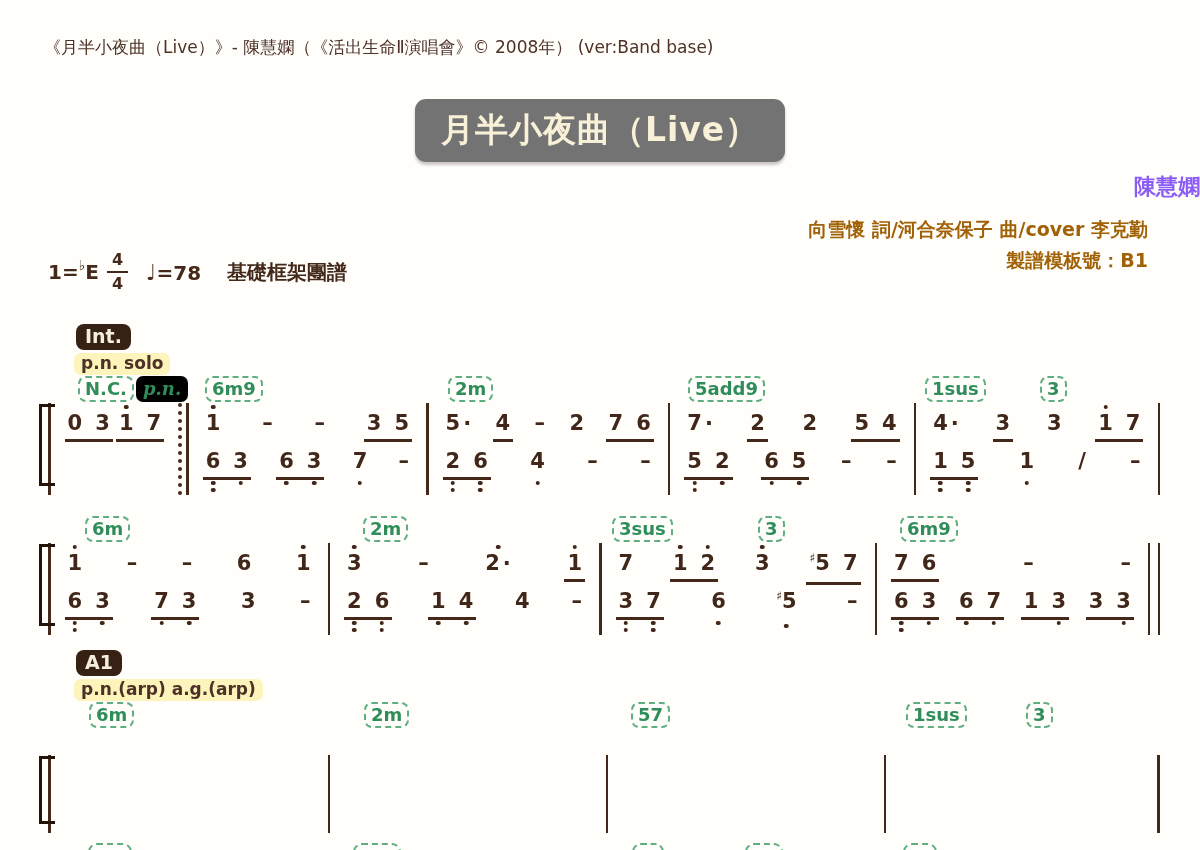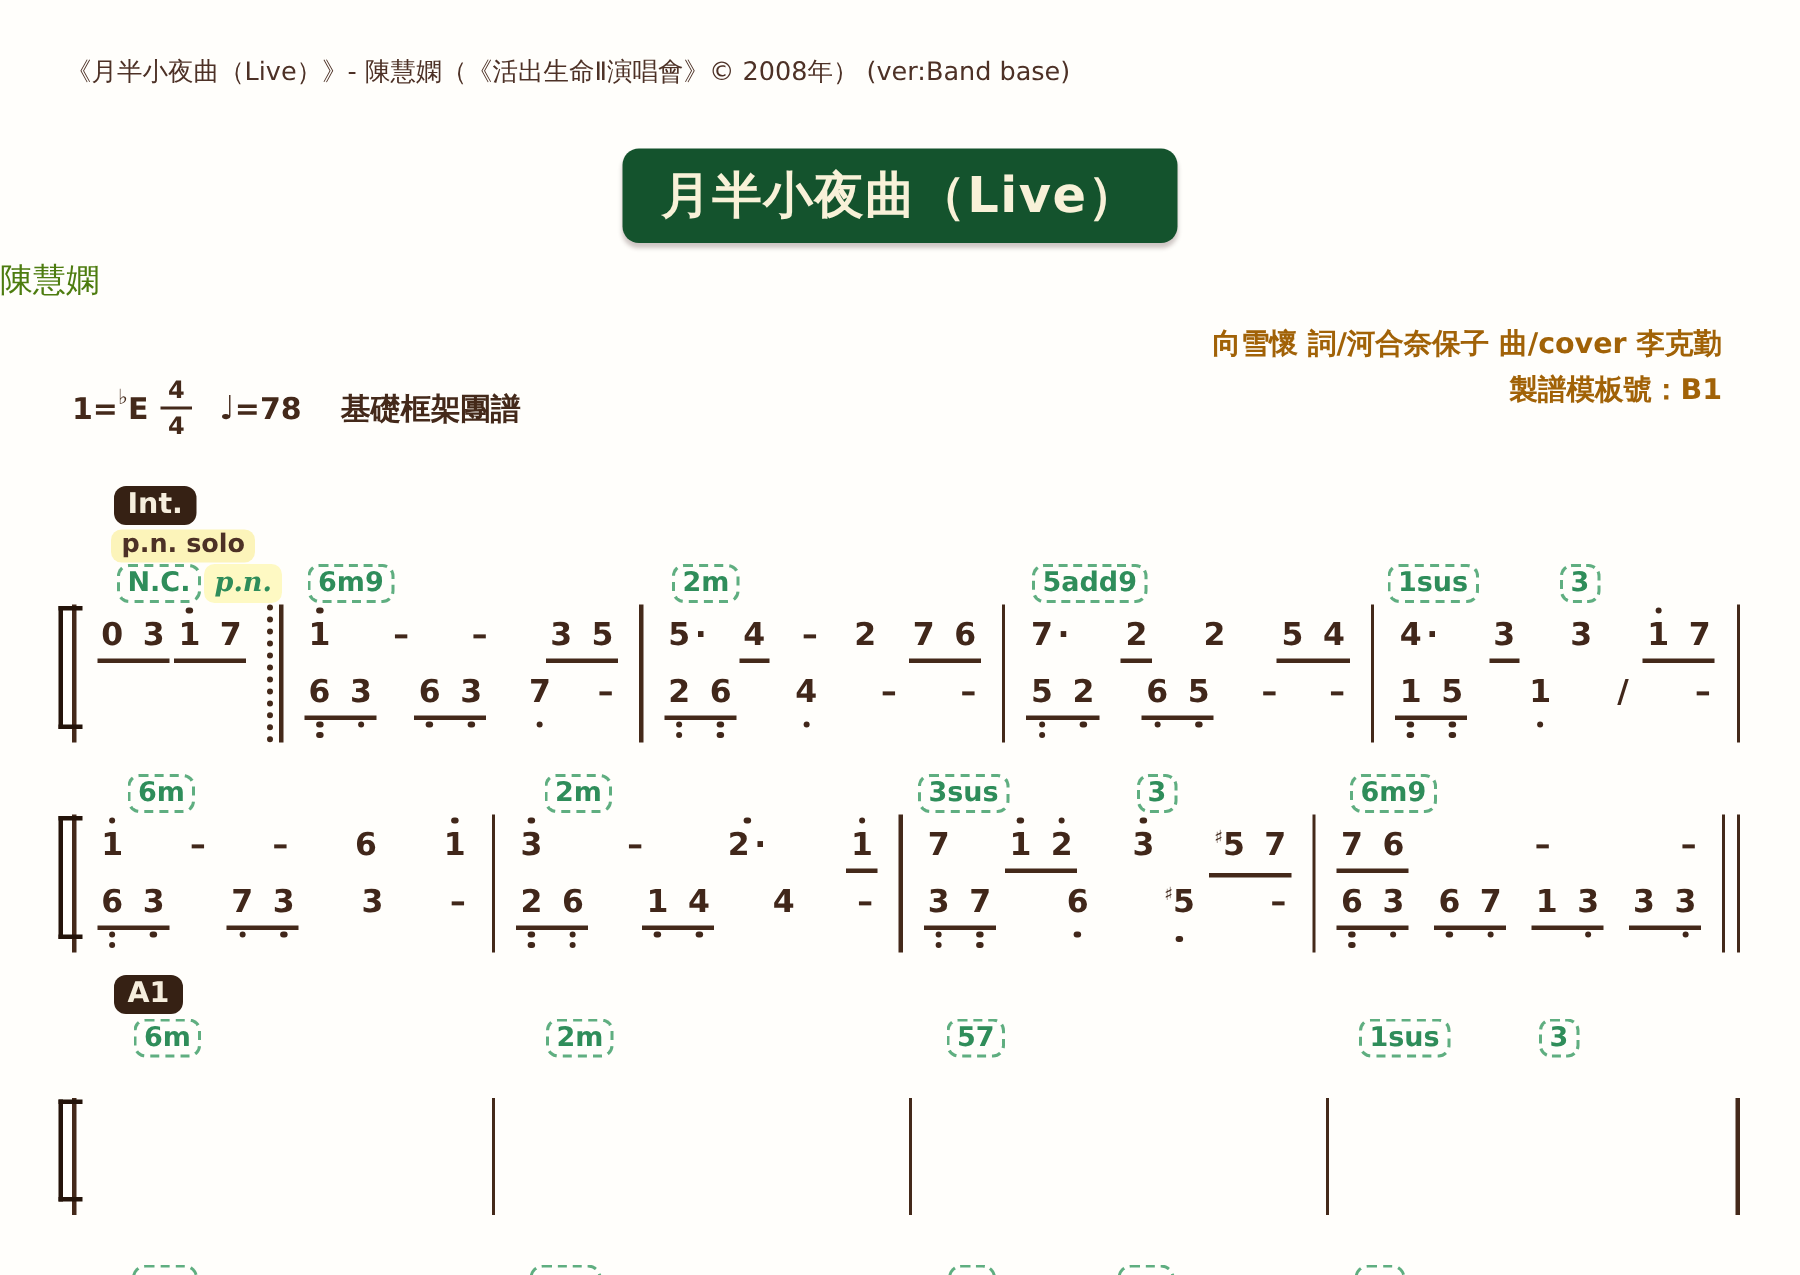--- a/index.html
+++ b/index.html
@@ -4,24 +4,24 @@
 <style>
   html,body{margin:0;padding:0;}
   #page{position:relative;width:1200px;height:850px;background:#fffefb;overflow:hidden;
         font-family:"DejaVu Sans",sans-serif;color:#44291a;}
   
   .hdr{position:absolute;top:36px;font-size:17px;color:#4d3126;white-space:nowrap;}
   .hdr.left{left:44px;}
   .hdr.right{right:52px;}
   
   .title-wrap{position:absolute;top:99px;left:0;width:100%;text-align:center;}
-  .title-badge{display:inline-block;background:#14532d;color:#f8f1d8;font-size:33px;font-weight:bold;
+  .title-badge{display:inline-block;background:#737373;color:#f8f1d8;font-size:33px;font-weight:bold;
         padding:9px 26px;border-radius:11px;letter-spacing:1px;box-shadow:0 3px 3px rgba(60,30,30,.25);}
-  .artist{position:absolute;top:172px;left:0;width:100%;text-align:left;font-size:22px;
-        font-weight:normal;color:#4d7c0f;}
+  .artist{position:absolute;top:172px;left:0;width:100%;text-align:right;font-size:22px;
+        font-weight:bold;color:#8b5cf6;}
   
   .credits{position:absolute;top:214px;right:52px;text-align:right;font-size:19px;font-weight:bold;
         color:#a16207;line-height:31px;}
   
   .keyline{position:absolute;top:251px;left:48px;display:flex;align-items:center;
         font-size:20px;font-weight:bold;color:#44291a;}
   .keyline .flat{font-size:14px;position:relative;top:-7px;}
   .timesig{display:inline-flex;flex-direction:column;align-items:center;font-size:16px;
         line-height:1;margin:0 18px 0 8px;}
   .timesig .tt{padding:1px 5px 3px;border-bottom:2.5px solid #44291a;}
@@ -30,21 +30,21 @@
   .tempo .qnote{font-size:22px;}
   
   .system{position:absolute;left:48px;width:1112px;}
   .sec-label{display:inline-block;background:#362114;color:#f6eedd;font-size:19px;font-weight:bold;
         padding:1px 9px 3px;border-radius:8px;margin-left:28px;margin-bottom:3px;line-height:22px;}
   .sec-ann{display:inline-block;background:#fcf4ba;color:#4d3126;font-size:17px;font-weight:bold;
         padding:0 7px 1px;border-radius:7px;margin-left:26px;margin-bottom:1px;line-height:21px;}
   .chord-row{position:relative;height:27px;}
   .chip{position:absolute;top:0;font-weight:bold;font-size:18px;color:#2f8d5a;line-height:19px;
         border:2px dashed #5fae80;border-radius:8px;padding:1px 5px 2px;background:#fffefb;white-space:nowrap;}
-  .chip.inline{border-color:transparent;background:#fef9c3;font-family:"DejaVu Serif",serif;
+  .chip.inline{border-color:transparent;background:#000000;font-family:"DejaVu Serif",serif;
         font-style:italic;border-radius:7px;text-align:right;}
   .staff{position:relative;display:flex;align-items:stretch;}
   .bracket{position:absolute;left:-9px;top:1px;width:13px;border:3px solid #241309;border-right:none;}
   .bar{width:2.5px;background:#44291a;}
   .dbar{width:0;border-left:4px dotted #44291a;margin-right:4px;}
   .dblbar{width:8px;border-left:2.5px solid #44291a;border-right:2.5px solid #44291a;}
   .measure{display:flex;flex-direction:column;}
   .vrow{display:flex;justify-content:space-between;align-items:flex-start;padding:0 14px;height:34px;}
   .vrow.top{margin-top:8px;}
   .vrow.bottom{margin-top:4px;}
@@ -498,21 +498,21 @@
                 <div class="note"><span>3</span></div>
                 <div class="note"><span>3</span><div class="dots below">
                     <div class="dot"></div>
                   </div></div>
               </div>
             </div>
           </div>
           <div class="dblbar"></div>
         </div>
       </div>
-      <div class="system" style="top: 650px;"><div class="sec-label">A1</div><br><div class="chord-row">
+      <div class="system" style="top: 650px;"><div class="sec-label">A1</div><br><div class="sec-ann">p.n.(arp) a.g.(arp)</div><div class="chord-row">
           <div class="chip" style="left: 41px;">6m</div>
           <div class="chip" style="left: 316px;">2m</div>
           <div class="chip" style="left: 583px;">57</div>
           <div class="chip" style="left: 858px;">1sus</div>
           <div class="chip" style="left: 978px;">3</div>
         </div><div class="staff" style="height: 78px; margin-top: 26px;">
           <div class="bracket" style="height: 62px;"></div>
           <div class="bar"></div>
           <div class="measure" style="flex: 274 1 274px;">
             <div class="vrow top"></div>

